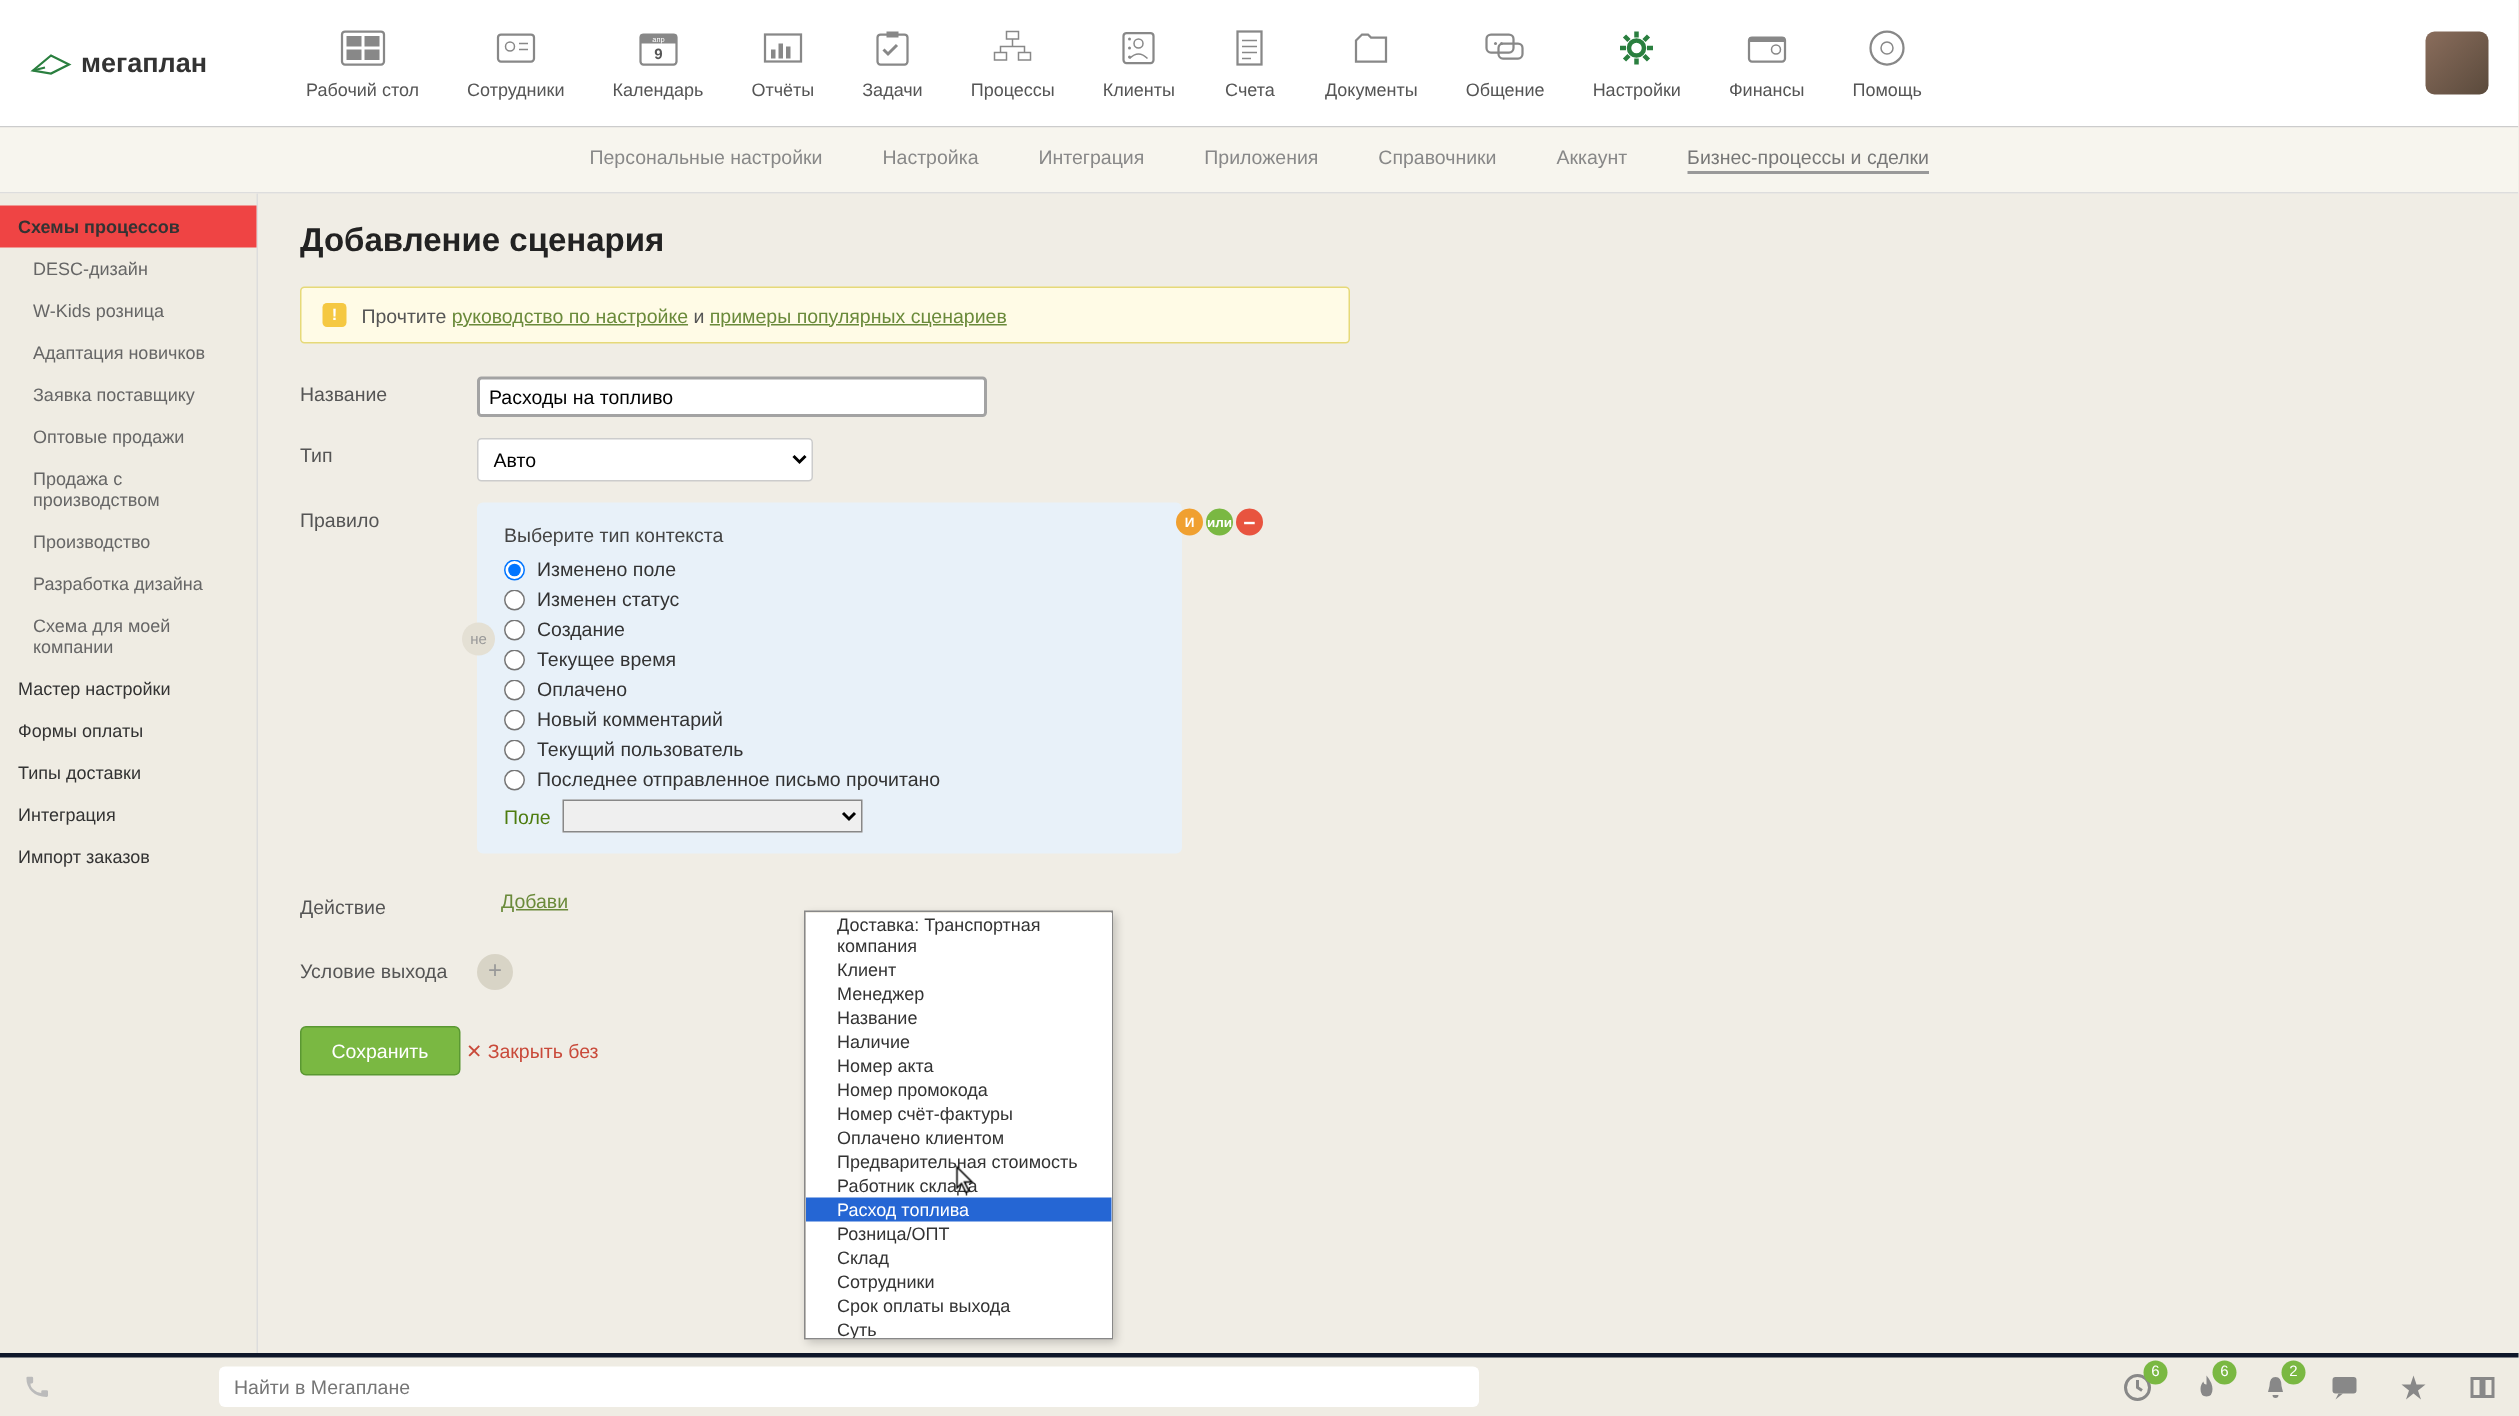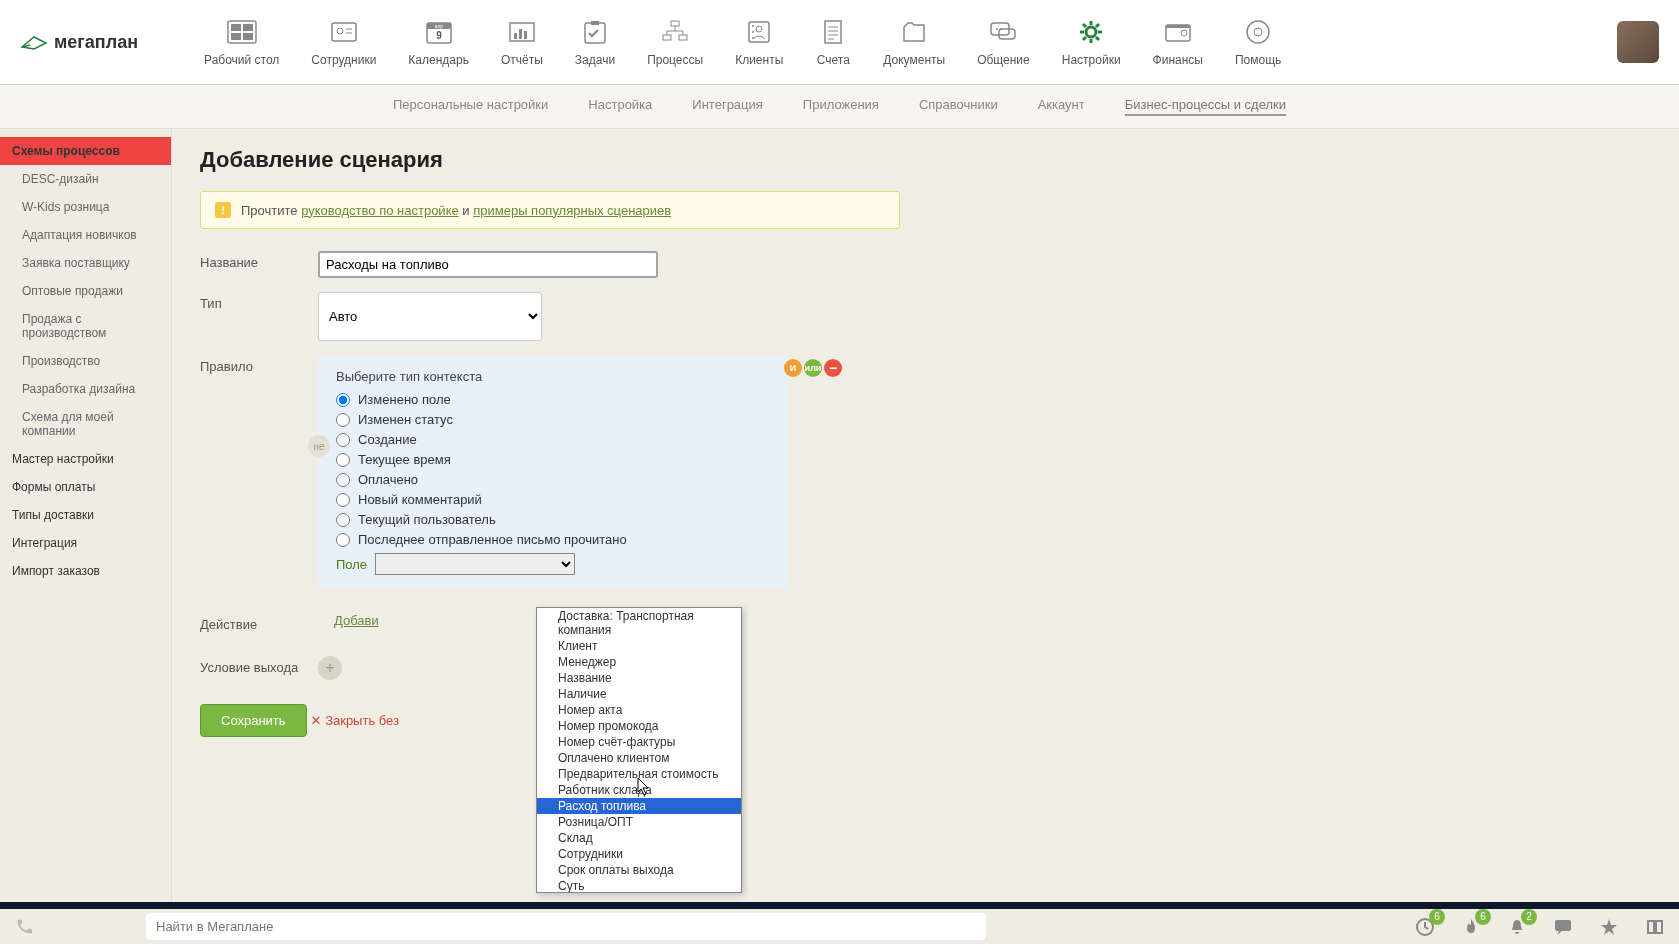--- a/index.html
+++ b/index.html
@@ -31,21 +31,21 @@
 .page-title { font-size: 22px; font-weight: bold; color: #222; margin-bottom: 18px; }
 .alert-box { background: #fffbe6; border: 1px solid #e6d978; border-radius: 3px; padding: 10px 14px; display: flex; align-items: center; gap: 10px; margin-bottom: 22px; max-width: 700px; }
 .alert-icon { width: 16px; height: 16px; background: #f5c842; border-radius: 3px; display: flex; align-items: center; justify-content: center; color: #fff; font-size: 11px; font-weight: bold; }
 .alert-text { font-size: 13px; color: #555; }
 .alert-link { color: #6a8a3a; text-decoration: underline; }
 
 .form-row { display: flex; align-items: flex-start; margin-bottom: 14px; }
 .form-label { width: 118px; font-size: 13px; color: #555; padding-top: 4px; }
 .form-control { }
 .text-input { width: 340px; padding: 4px 6px; border: 2px solid #a3a3a3; border-radius: 3px; font-size: 13px; background: #fff; }
-.select-input { width: 224px; padding: 15px 6px; border: 1px solid #ccc; border-radius: 3px; font-size: 13px; background: #fff; }
+.select-input { width: 224px; padding: 5px 6px; border: 1px solid #ccc; border-radius: 3px; font-size: 13px; background: #fff; }
 
 .rule-box { background: #e8f1f9; border-radius: 4px; padding: 14px 18px 14px 18px; width: 470px; position: relative; }
 .rule-side-circle { position: absolute; left: -10px; top: 80px; width: 22px; height: 22px; border-radius: 50%; background: #e4e0d4; color: #999; font-size: 10px; display: flex; align-items: center; justify-content: center; }
 .rule-title { font-size: 13px; color: #444; margin-bottom: 8px; }
 .rule-badges { position: absolute; right: -54px; top: 4px; display: flex; gap: 2px; }
 .badge { width: 18px; height: 18px; border-radius: 50%; font-size: 9px; color: #fff; display: flex; align-items: center; justify-content: center; font-weight: bold; }
 .badge.orange { background: #f0a030; }
 .badge.green { background: #7ab842; }
 .badge.red { background: #e8543f; font-size: 14px; }
 .radio-row { display: flex; align-items: center; gap: 8px; margin-bottom: 5px; }
@@ -60,21 +60,21 @@
 .dropdown-option.highlighted { background: #2566d4; color: #fff; }
 
 .action-link { color: #6a8a3a; text-decoration: underline; font-size: 13px; }
 .exit-circle { width: 24px; height: 24px; border-radius: 50%; background: #d8d4c6; color: #999; font-size: 16px; display: flex; align-items: center; justify-content: center; cursor: pointer; }
 
 .button-row { margin-top: 24px; display: flex; align-items: center; gap: 4px; }
 .btn-save { background: #7ab842; color: #fff; border: 1px solid #5a9832; border-radius: 4px; padding: 8px 20px; font-size: 13px; cursor: pointer; }
 .btn-cancel { color: #c94a3a; font-size: 13px; cursor: pointer; }
 .btn-cancel::before { content: "✕ "; }
 
-.footer { position: fixed; bottom: 0; left: 0; right: 0; height: 42px; background: #efece3; border-top: 7px solid #0f172a; display: flex; align-items: center; padding: 0 14px; gap: 14px; }
+.footer { position: fixed; bottom: 0; left: 0; right: 0; height: 42px; background: #efece3; border-top: 3px solid #0f172a; display: flex; align-items: center; padding: 0 14px; gap: 14px; }
 .footer-phone { width: 18px; height: 18px; color: #aaa; }
 .footer-search { flex: 1; max-width: 840px; padding: 6px 10px; border: none; background: #fff; border-radius: 4px; font-size: 13px; margin-left: 100px; }
 .footer-right { margin-left: auto; display: flex; align-items: center; gap: 26px; }
 .footer-icon { position: relative; width: 20px; height: 20px; color: #888; cursor: pointer; }
 .footer-badge { position: absolute; top: -8px; right: -10px; background: #7ab842; color: #fff; border-radius: 50%; width: 16px; height: 16px; font-size: 10px; display: flex; align-items: center; justify-content: center; }
 
 .cursor-pointer { position: absolute; top: 648px; left: 465px; z-index: 200; width: 14px; height: 20px; pointer-events: none; }
 
 svg { display: block; }
 </style>

